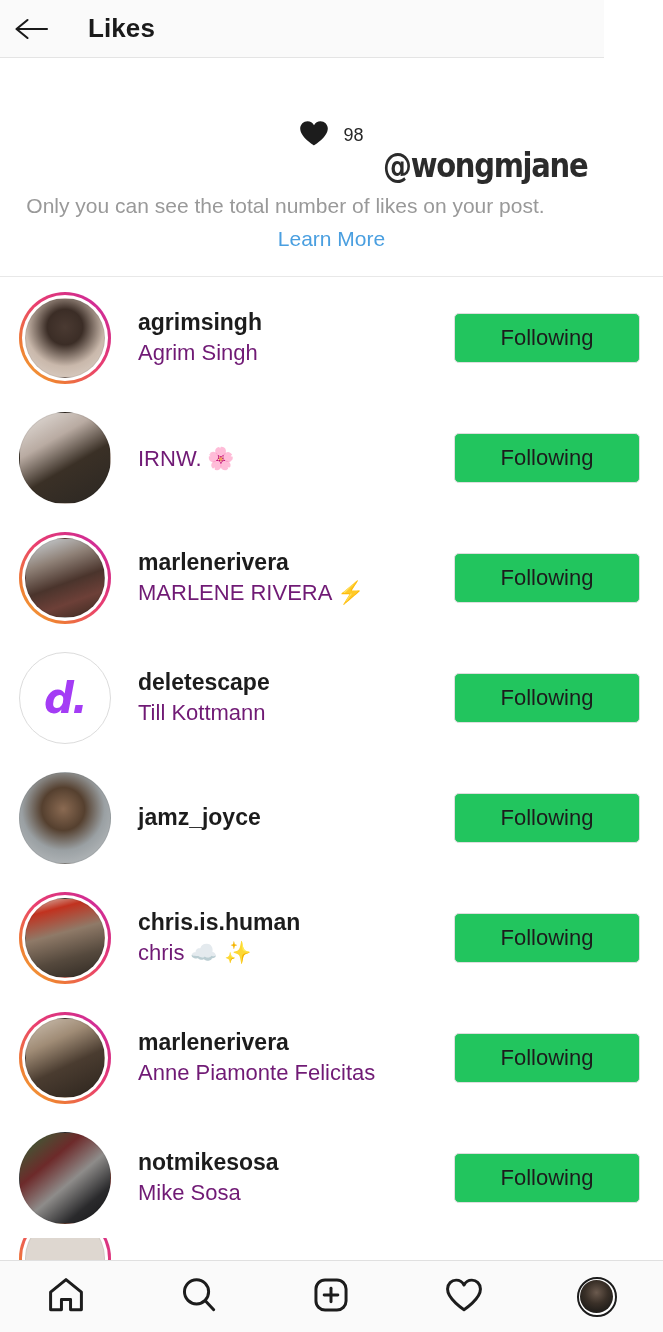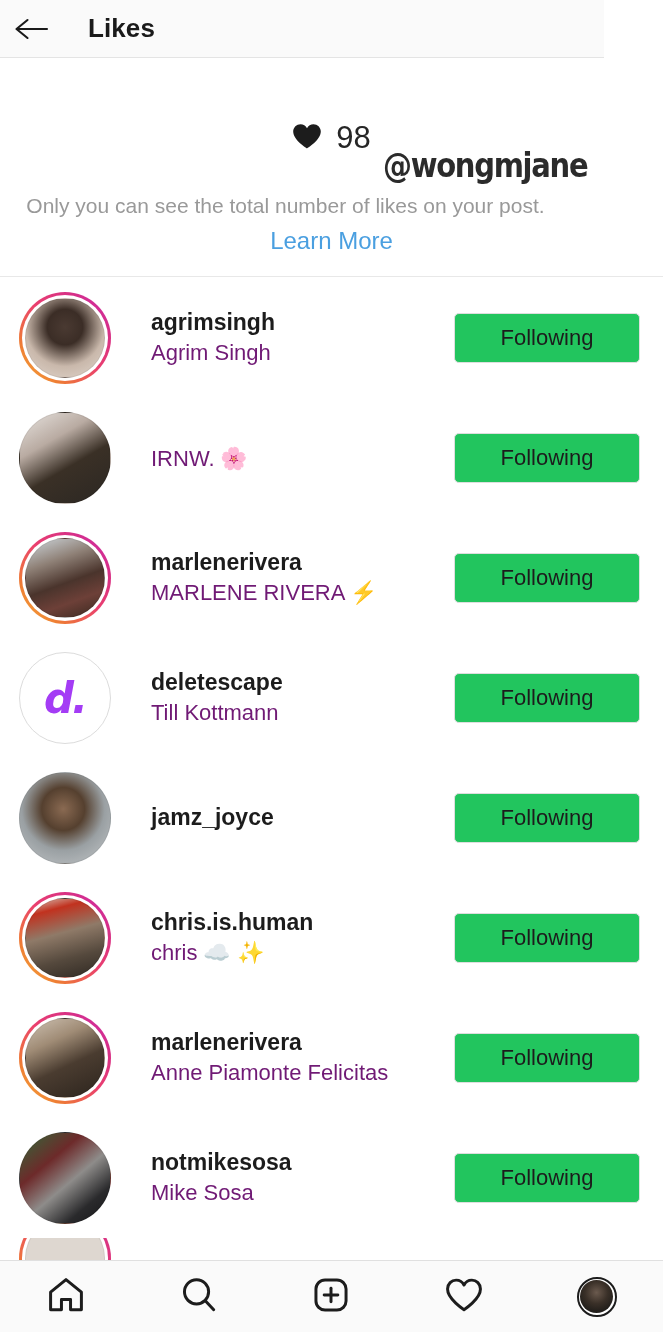--- a/index.html
+++ b/index.html
@@ -27,39 +27,39 @@
   
   .info {
     position:absolute; top:58px; left:0; width:663px; height:219px;
     background:#fff; border-bottom:1px solid #e8e8e8;
   }
   .like-count-row {
     position:absolute; top:62px; left:0; width:663px;
     display:flex; align-items:center; justify-content:center; gap:14px;
   }
   .heart-filled { display:block; }
-  .like-count { font-size:31px; color:#262626; font-weight:400; }
+  .like-count { font-size:18px; color:#262626; font-weight:400; }
   .watermark {
     position:absolute; top:88px; left:383px;
     font-family:"DejaVu Sans", sans-serif;
     font-size:33px; font-weight:bold; letter-spacing:-1.5px;
     color:#2b2b2b;
     -webkit-text-stroke:4px #ffffff;
     paint-order:stroke fill;
     transform:scaleX(0.88);
     transform-origin:left center;
     white-space:nowrap;
   }
   .info-text {
     position:absolute; top:136px; left:0; width:571px; text-align:center;
     font-size:21px; color:#999999;
   }
   .learn-more {
     position:absolute; top:169px; left:0; width:663px; text-align:center;
-    font-size:24px; color:#4a9fe0;
+    font-size:21px; color:#4a9fe0;
   }
 
   
   .list {
     position:absolute; top:278px; left:0; width:663px; height:982px;
     background:#fff; overflow:hidden;
   }
   .row {
     position:relative; height:120px; width:663px;
     display:flex; align-items:center; padding:0 19px;
@@ -86,21 +86,21 @@
   }
   .avatar-logo {
     width:100%; height:100%; border-radius:50%;
     background:#fff; border:1px solid #dcdcdc;
     display:flex; align-items:center; justify-content:center;
     font-family:"DejaVu Sans", sans-serif;
     font-style:italic; font-weight:bold; font-size:42px;
     color:#a43cf5; letter-spacing:-2px;
   }
 
-  .names { flex:1 1 auto; margin-left:40px; min-width:0; }
+  .names { flex:1 1 auto; margin-left:27px; min-width:0; }
   .username {
     font-size:23px; font-weight:bold; color:#1c1c1c;
     line-height:1.28; white-space:nowrap;
   }
   .fullname {
     font-size:22px; color:#701a75; line-height:1.3;
     white-space:nowrap; margin-top:2px;
   }
 
   .follow-btn {

